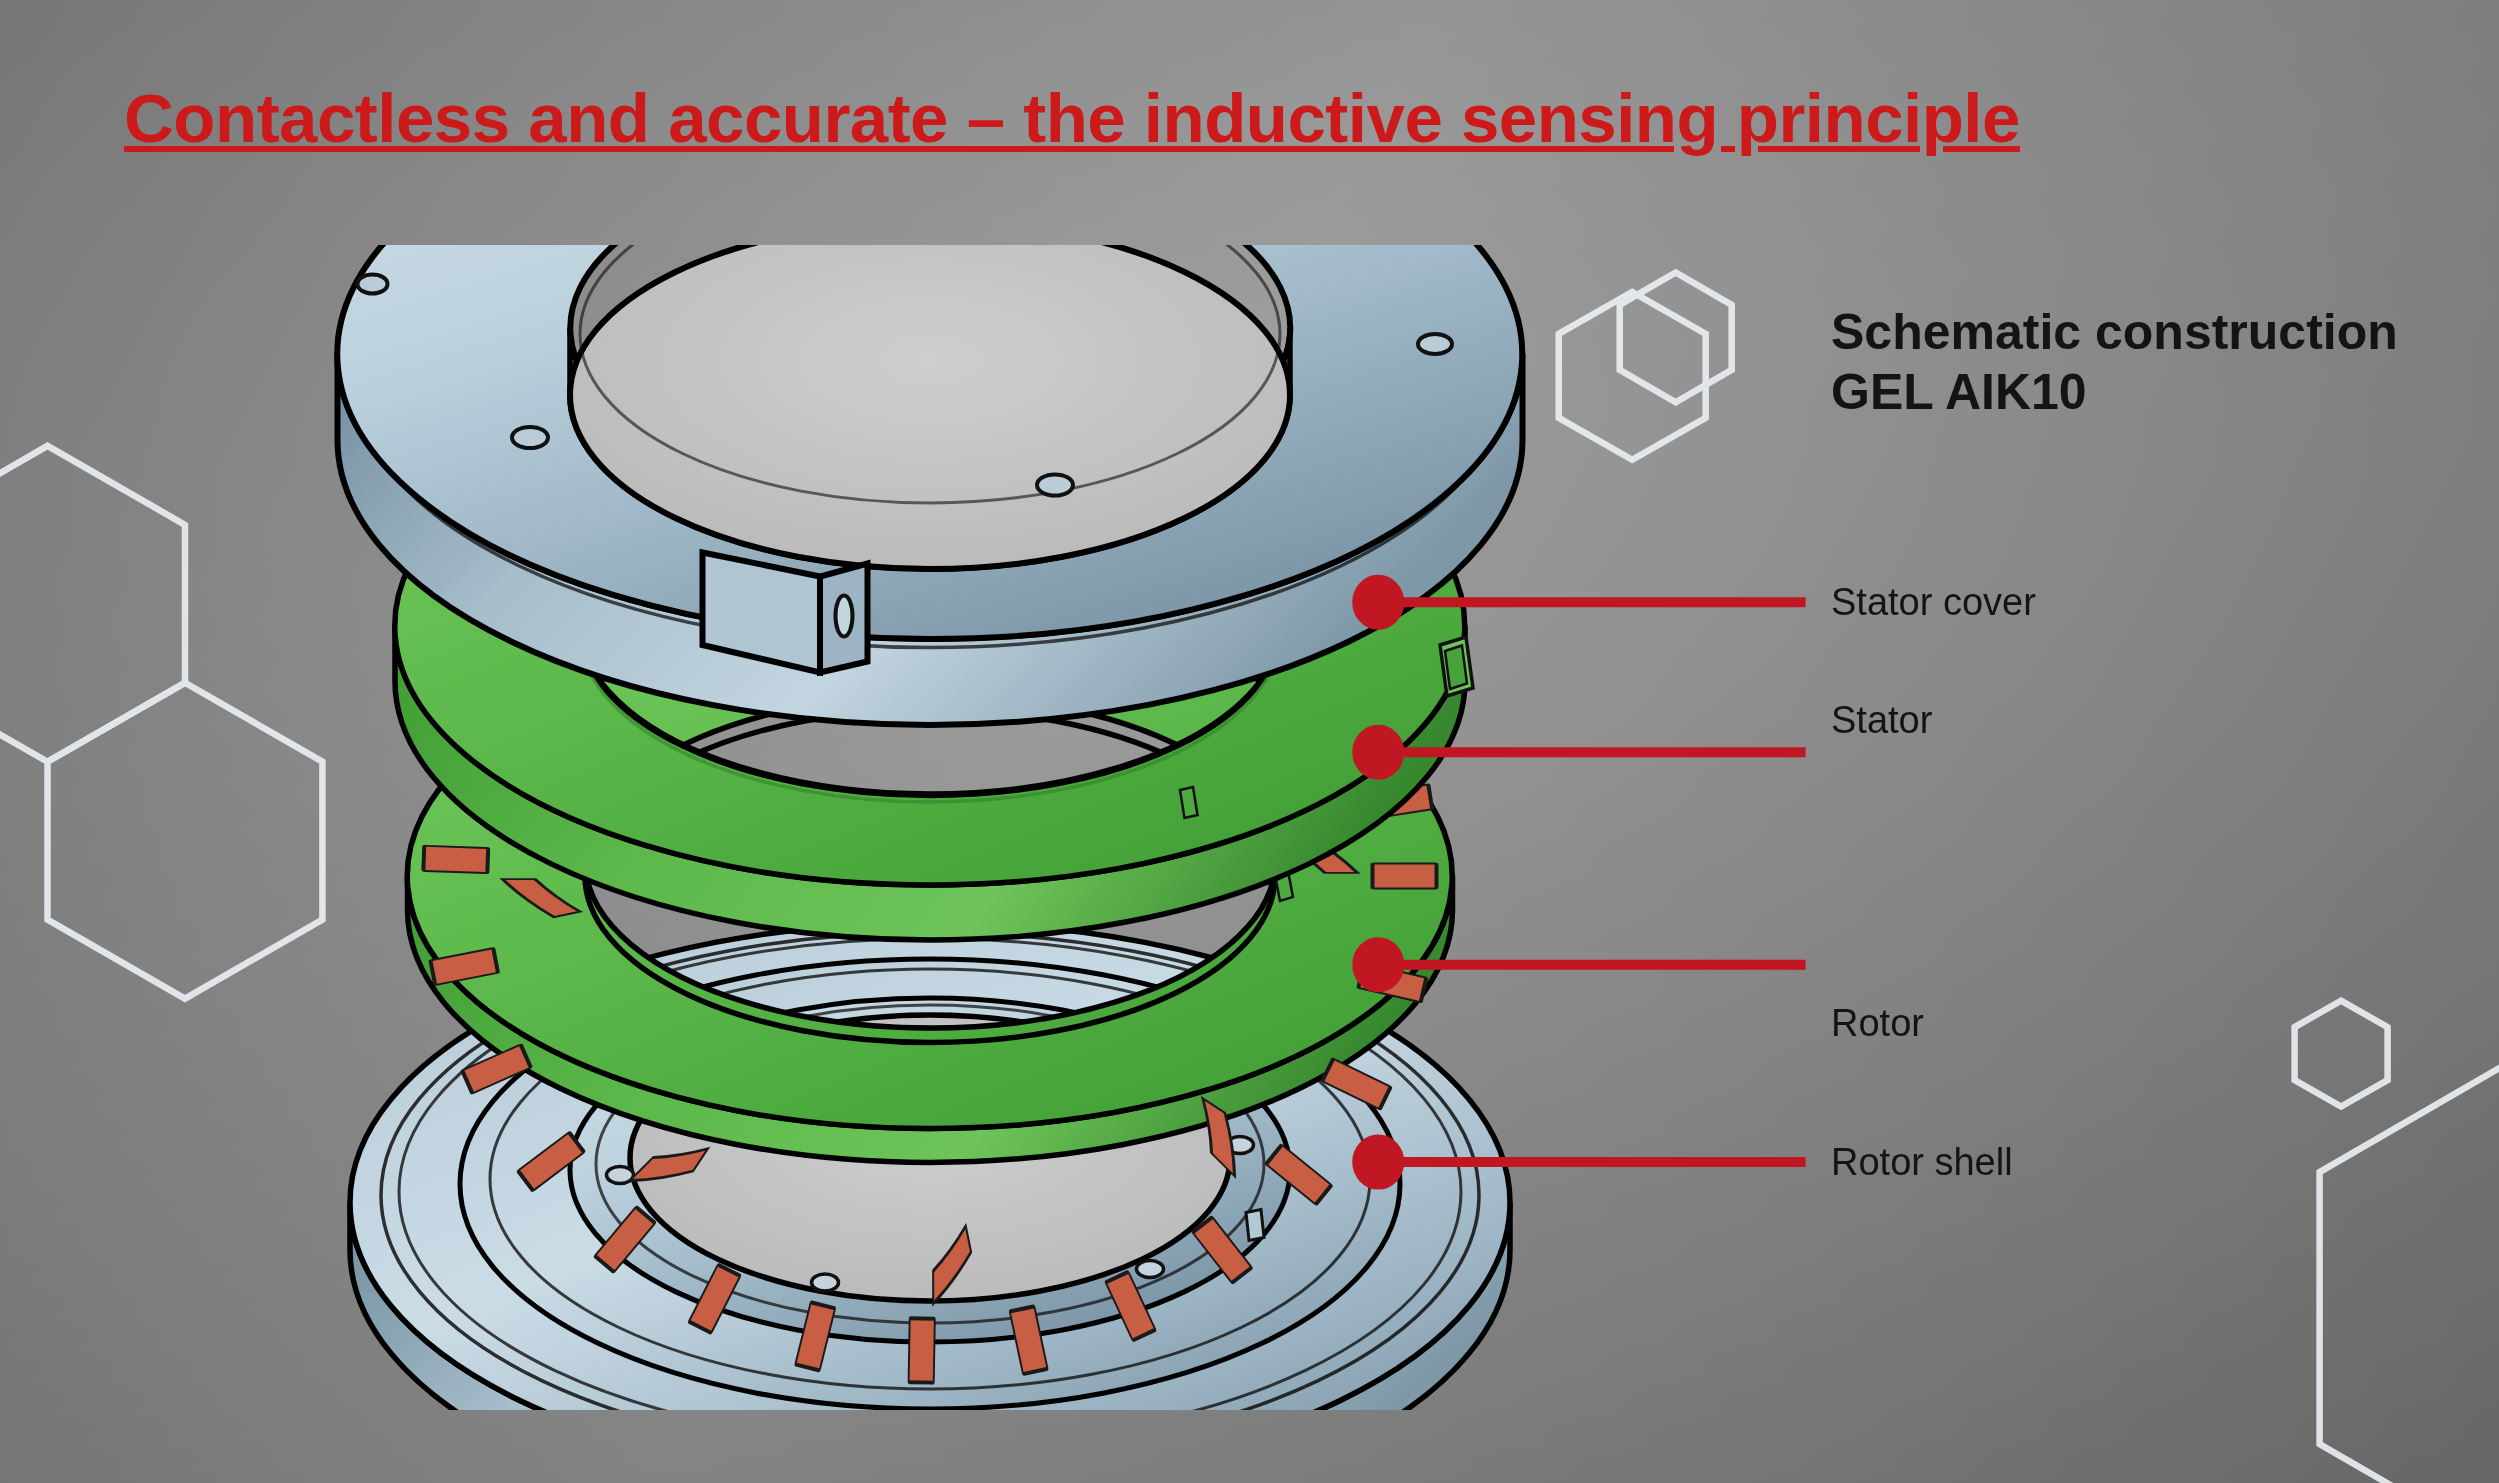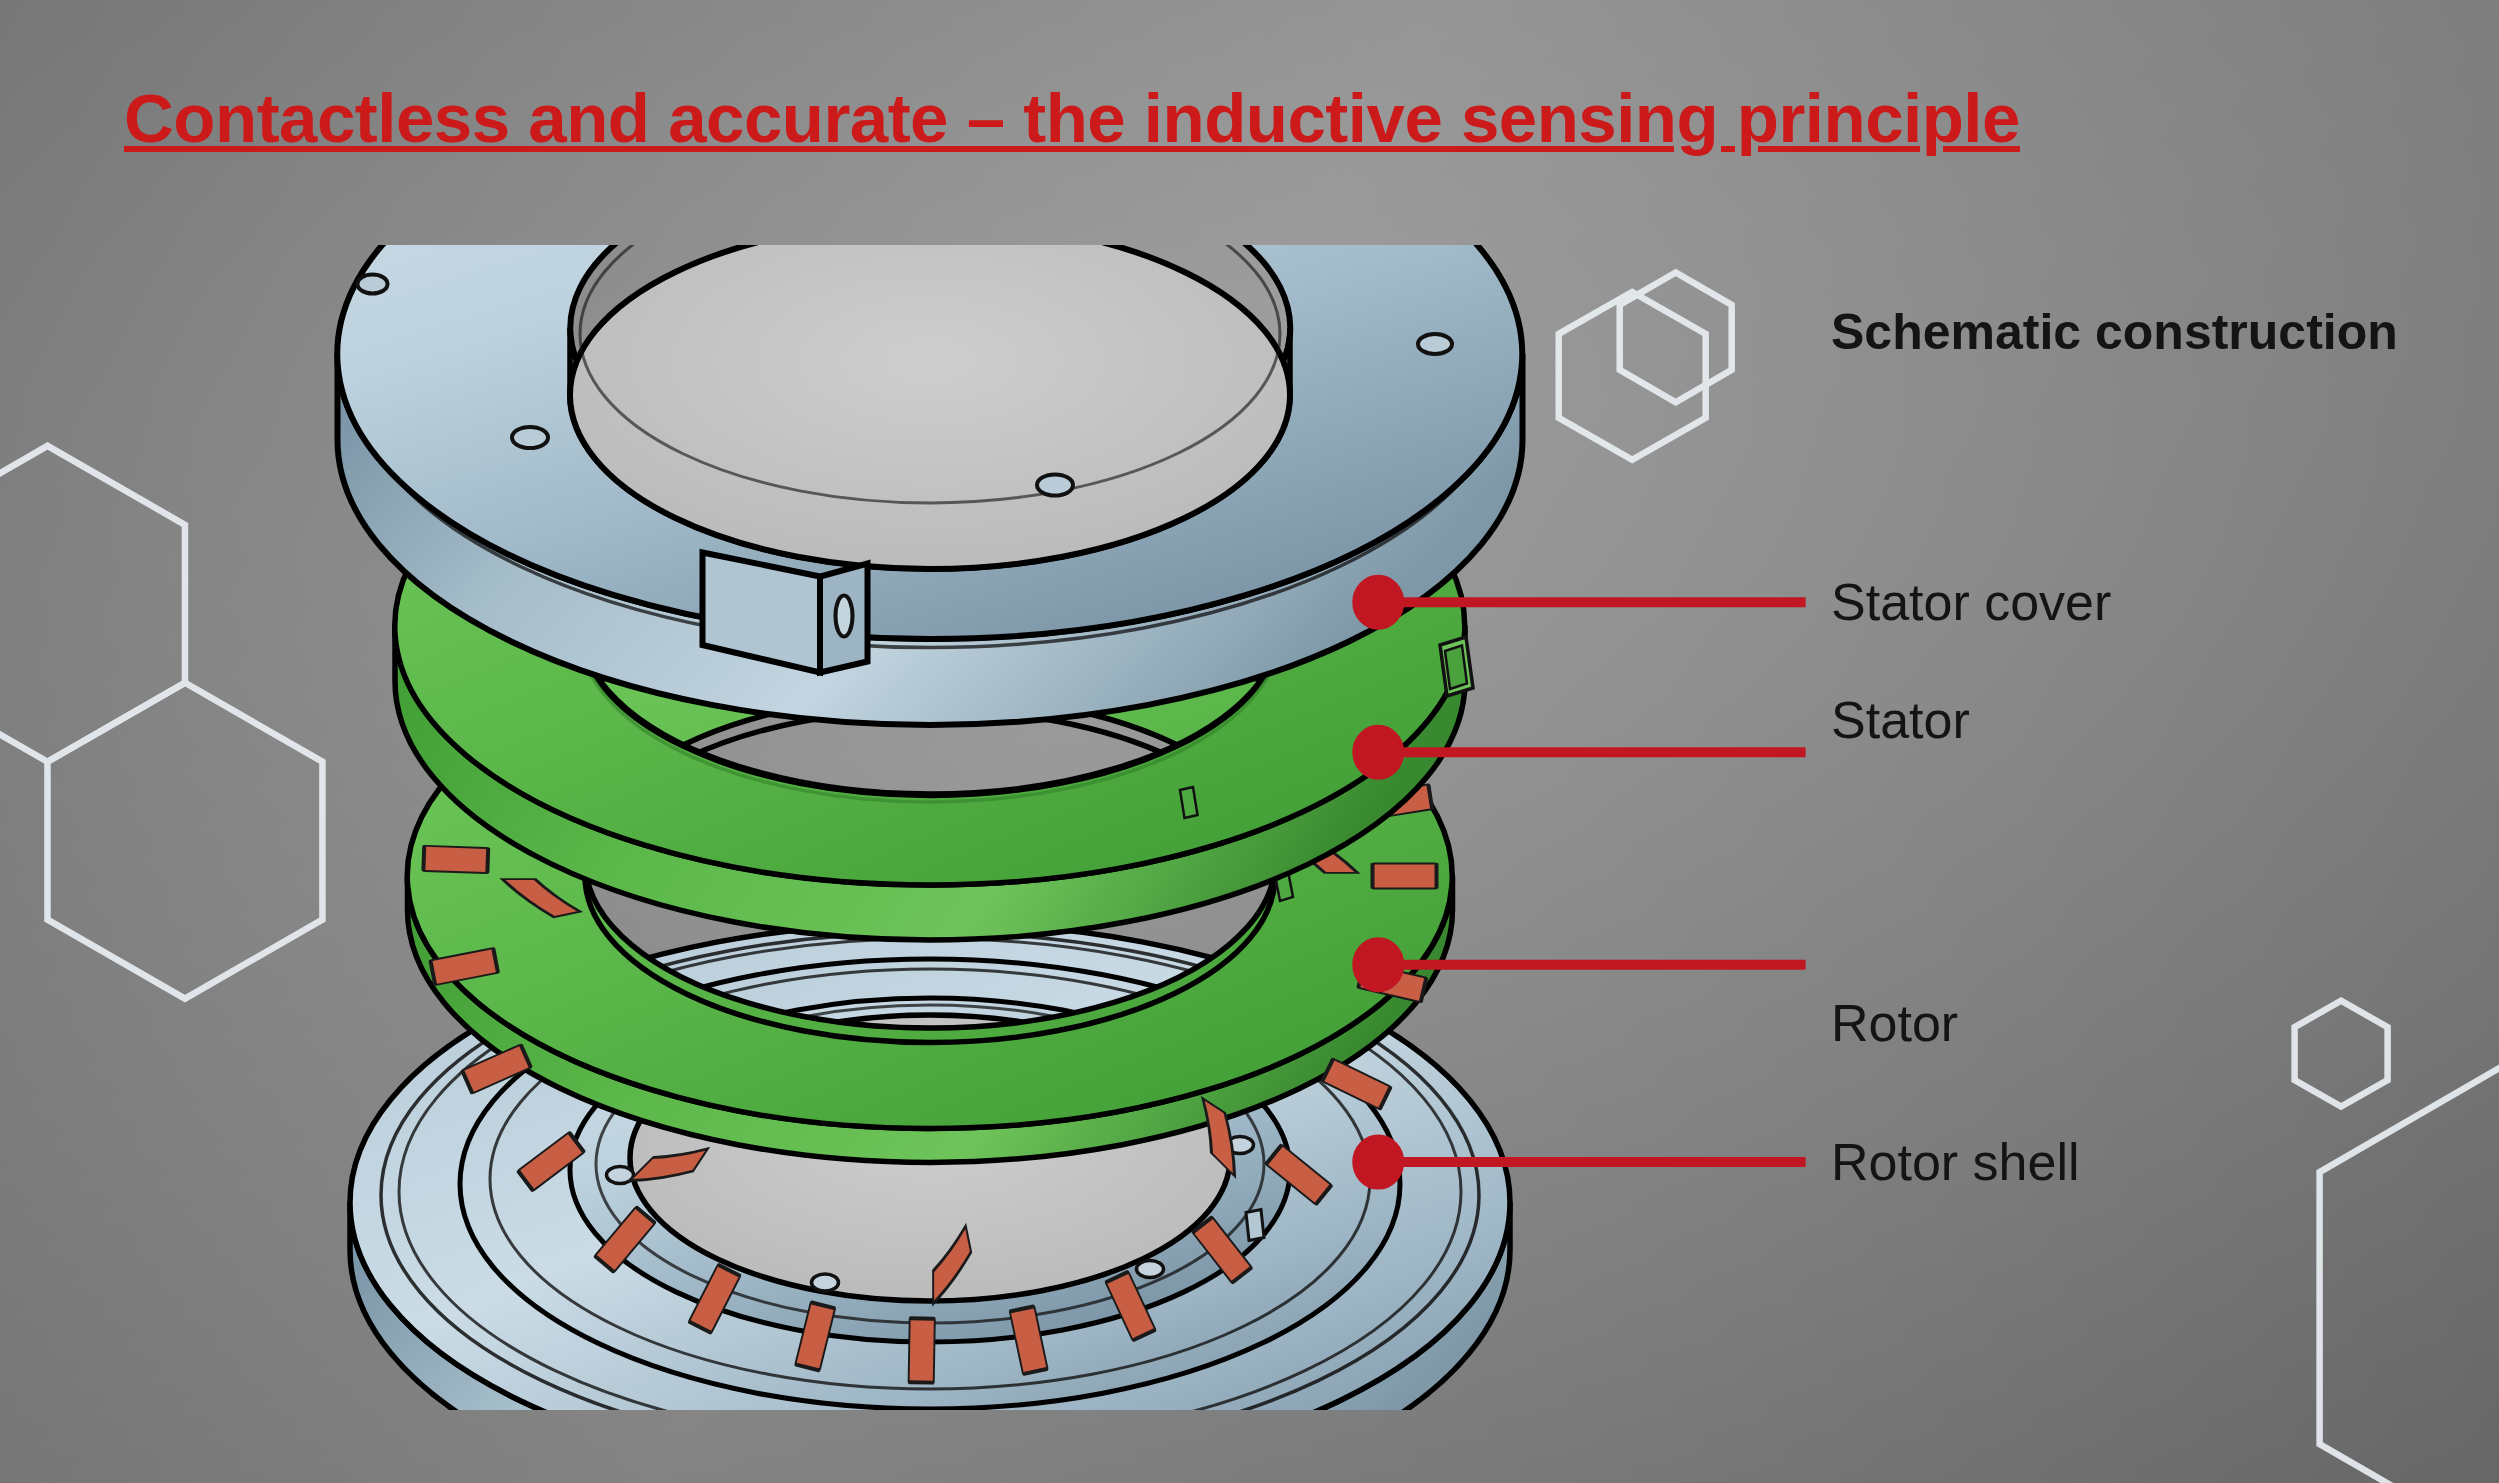--- a/index.html
+++ b/index.html
@@ -17,21 +17,21 @@
     font-size:69px;font-weight:bold;color:#cc1a1a;
     letter-spacing:-0.5px;white-space:nowrap;line-height:1;text-decoration:underline;
   }
   #heading{
     position:absolute;left:1831px;top:302px;
     font-size:50px;font-weight:bold;color:#141414;line-height:1.20;
     white-space:nowrap;
   }
   .callout-label{
     position:absolute;left:1831px;
-    font-size:52px;color:#141414;white-space:nowrap;
+    font-size:38px;color:#141414;white-space:nowrap;
     transform:translateY(-50%);line-height:1;
   }
   #assembly{position:absolute;left:320px;top:245px;width:1300px;height:1165px;}
   #leaders{position:absolute;left:0;top:0;width:2812px;height:1483px;pointer-events:none;}
 </style>
 </head>
 <body>
 
 <div id="slide">
 
@@ -43,20 +43,21 @@
       <polygon points="95,1524 370,1366 645,1524 645,1840 370,1998 95,1840"></polygon>
       <polygon points="4590,2055 4683,2002 4776,2055 4776,2161 4683,2214 4590,2161"></polygon>
       <polygon points="4640,2345 5110,2073 5580,2345 5580,2889 5110,3161 4640,2889"></polygon>
     </g>
   </svg>
 
   <div id="title">Contactless and accurate – the inductive sensing principle</div>
 
   <div id="heading">
     <div>Schematic construction</div>
+    <div>GEL AIK10</div>
   </div>
 
   <svg id="assembly" viewBox="0 0 2600 2330">
     <defs>
       <linearGradient id="metalTop" x1="0" y1="0" x2="0.65" y2="1">
         <stop offset="0" stop-color="#cfdfe8"></stop>
         <stop offset="0.38" stop-color="#bdd2de"></stop>
         <stop offset="0.72" stop-color="#9ab3c3"></stop>
         <stop offset="1" stop-color="#7d97a8"></stop>
       </linearGradient>

